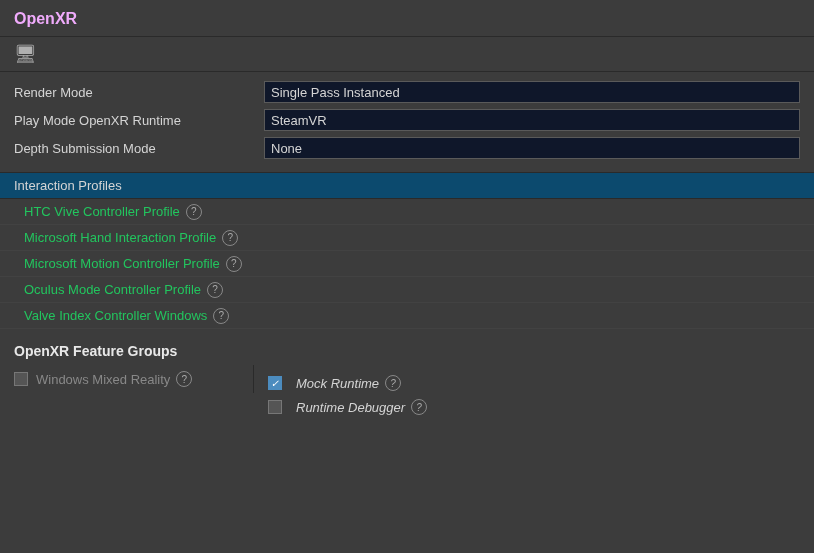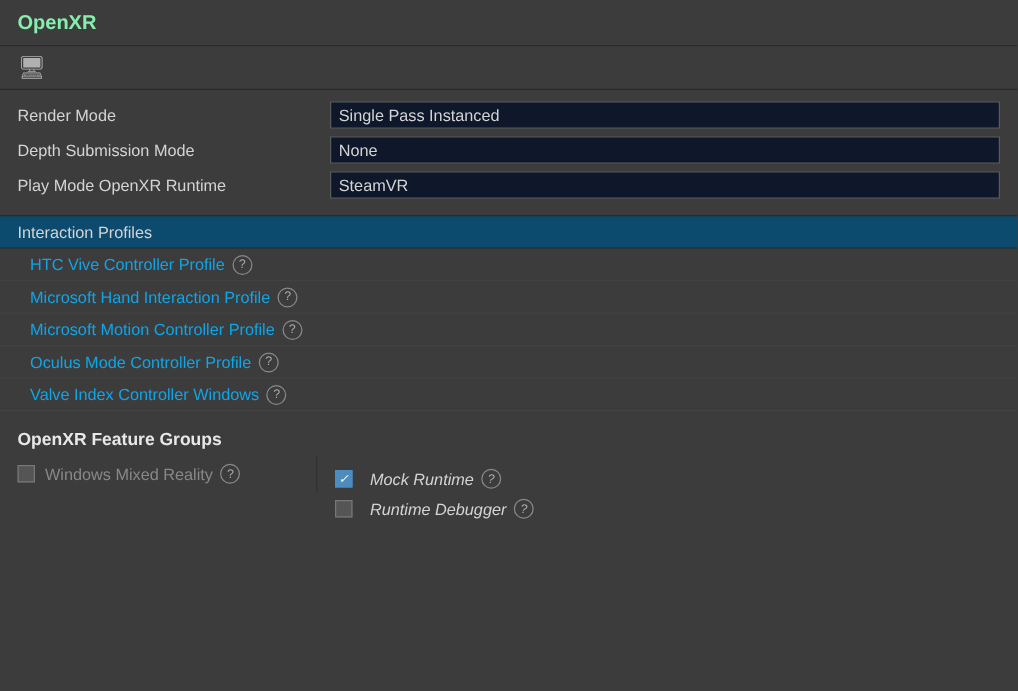--- a/index.html
+++ b/index.html
@@ -19,21 +19,21 @@
       background: #3c3c3c;
       display: flex;
       flex-direction: column;
     }
 
     .panel-title {
       background: #3c3c3c;
       padding: 10px 14px 8px 14px;
       font-size: 16px;
       font-weight: bold;
-      color: #86efac;
+      color: #f0abfc;
       border-bottom: 1px solid #2a2a2a;
     }
 
     .icon-bar {
       display: flex;
       align-items: center;
       padding: 6px 14px;
       background: #3c3c3c;
       border-bottom: 1px solid #2a2a2a;
       gap: 8px;
@@ -91,21 +91,21 @@
 
     .profile-row {
       display: flex;
       align-items: center;
       padding: 4px 24px;
       min-height: 26px;
       border-bottom: 1px solid #424242;
     }
 
     .profile-name {
-      color: #0ea5e9;
+      color: #22c55e;
       font-size: 13px;
     }
 
     .help-icon {
       display: inline-flex;
       align-items: center;
       justify-content: center;
       width: 16px;
       height: 16px;
       border-radius: 50%;
@@ -216,26 +216,26 @@
   <div class="icon-bar">
     <span class="monitor-icon">🖥</span>
   </div>
 
   <div class="settings-section">
     <div class="setting-row">
       <span class="setting-label">Render Mode</span>
       <div class="setting-value">Single Pass Instanced</div>
     </div>
     <div class="setting-row">
+      <span class="setting-label">Play Mode OpenXR Runtime</span>
+      <div class="setting-value">SteamVR</div>
+    </div>
+    <div class="setting-row">
       <span class="setting-label">Depth Submission Mode</span>
       <div class="setting-value">None</div>
-    </div>
-    <div class="setting-row">
-      <span class="setting-label">Play Mode OpenXR Runtime</span>
-      <div class="setting-value">SteamVR</div>
     </div>
   </div>
 
   <div class="section-header">Interaction Profiles</div>
   <div class="profile-list" id="profile-list">
       <div class="profile-row">
         <span class="profile-name">HTC Vive Controller Profile</span>
         <span class="help-icon">?</span>
       </div>
       <div class="profile-row">

